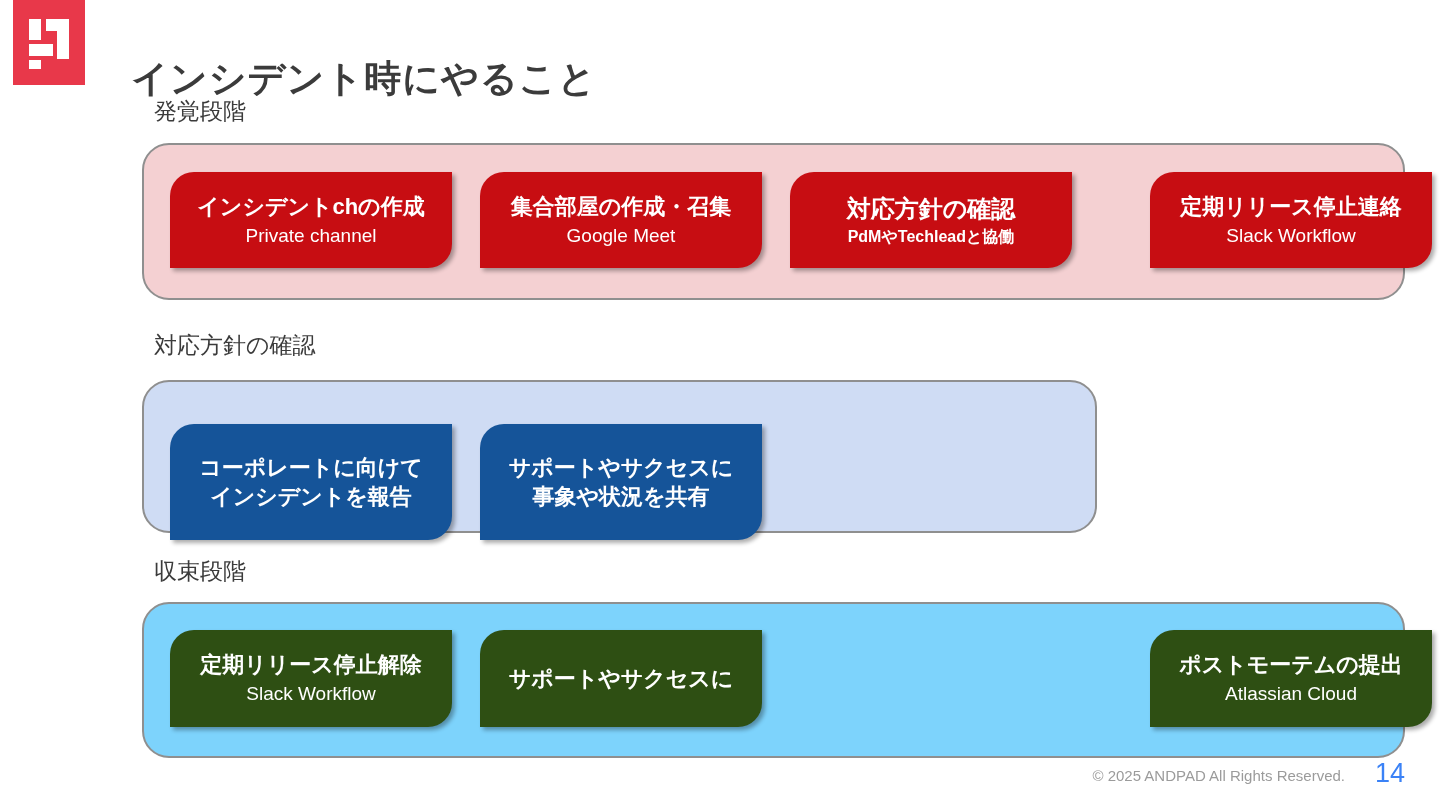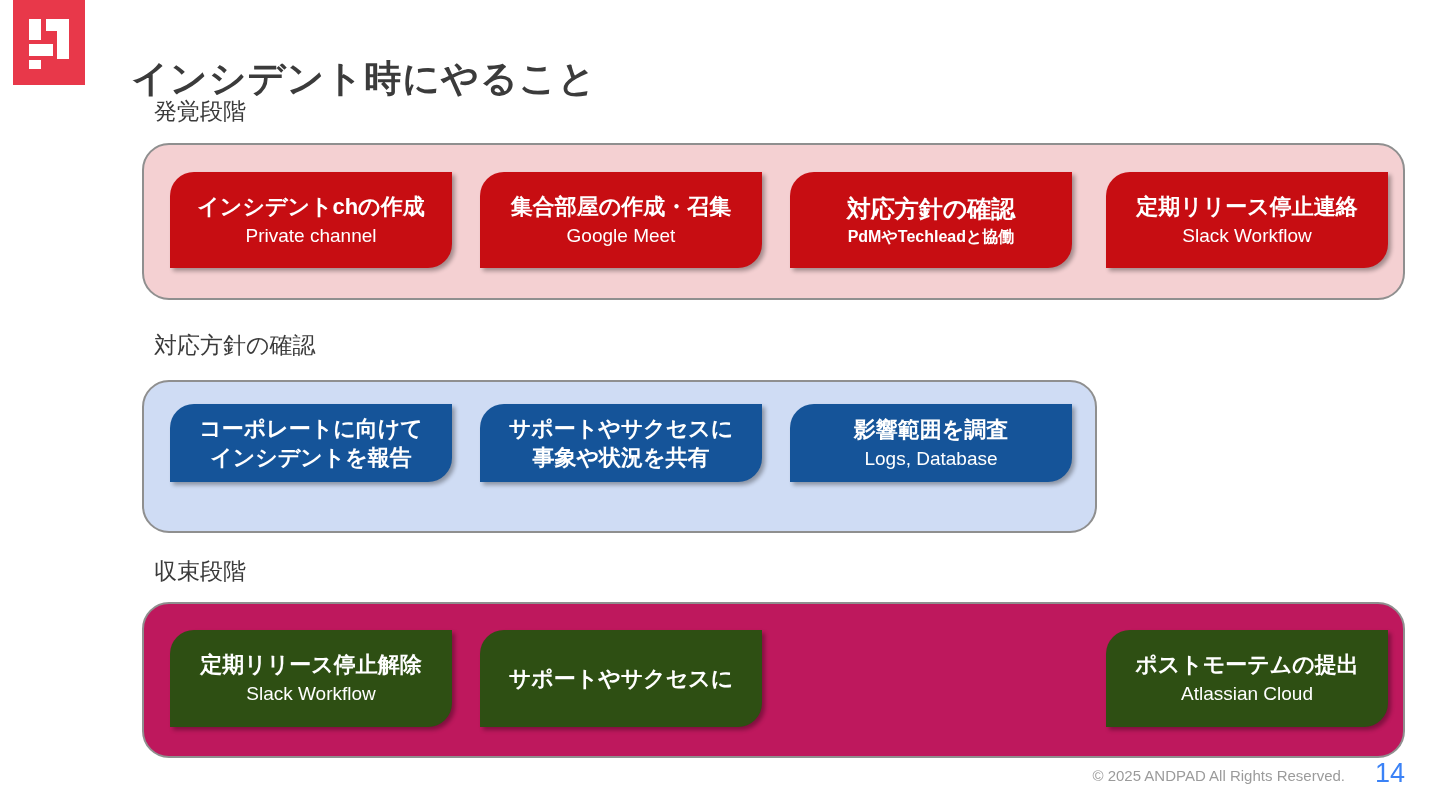--- a/index.html
+++ b/index.html
@@ -25,35 +25,35 @@
   }
   #label-1 { top:96px; }
   #label-2 { top:330px; }
   #label-3 { top:556px; }
   .phase-container {
     position:absolute; left:142px; box-sizing:border-box;
     border:2px solid #8f8f8f; border-radius:27px;
   }
   #container-1 { top:143px; width:1263px; height:157px; background:#f4d0d2; }
   #container-2 { top:380px; width:955px;  height:153px; background:#cfdcf4; }
-  #container-3 { top:602px; width:1263px; height:156px; background:#be185d; }
+  #container-3 { top:602px; width:1263px; height:156px; background:#7dd3fc; }
   .card {
     position:absolute; width:282px; height:96px; top:27px;
     border-radius:24px 0 24px 0;
     color:#ffffff; text-align:center;
     display:flex; flex-direction:column; align-items:center; justify-content:center;
     line-height:1.32;
     box-shadow:3px 3px 4px rgba(0,0,0,0.33);
   }
-  #container-2 .card { top:22px; height:78px; }
+  #container-2 .card { top:42px; height:116px; }
   #container-3 .card { top:26px; height:97px; }
   .card.pos-1 { left:26px; }
   .card.pos-2 { left:336px; }
   .card.pos-3 { left:646px; }
-  .card.pos-4 { left:962px; }
+  .card.pos-4 { left:1006px; }
   .card.red   { background:#c70d12; }
   .card.blue  { background:#155499; }
   .card.green { background:#2e4f13; }
   .card-title { font-size:22px; font-weight:700; white-space:nowrap; }
   .card-title.small { font-size:24px; }
   .card-sub { font-size:19px; font-weight:400; margin-top:2px; white-space:nowrap; }
   .card-sub.jp-big  { font-size:22px; font-weight:700; margin-top:0; }
   .card-sub.jp-small{ font-size:16px; font-weight:700; }
   .card-sub.jp-mid  { font-size:17px; font-weight:700; }
   .copyright {
@@ -103,24 +103,20 @@
 <div class="phase-label" id="label-2">対応方針の確認</div>
 <div class="phase-container" id="container-2">
   <div class="card blue pos-1">
     <div class="card-title">コーポレートに向けて</div>
     <div class="card-sub jp-big">インシデントを報告</div>
   </div>
   <div class="card blue pos-2">
     <div class="card-title">サポートやサクセスに</div>
     <div class="card-sub jp-big">事象や状況を共有</div>
   </div>
-  <div class="card blue pos-3">
-    <div class="card-title">影響範囲を調査</div>
-    <div class="card-sub">Logs, Database</div>
-  </div>
 </div>
 
 <div class="phase-label" id="label-3">収束段階</div>
 <div class="phase-container" id="container-3">
   <div class="card green pos-1">
     <div class="card-title">定期リリース停止解除</div>
     <div class="card-sub">Slack Workflow</div>
   </div>
   <div class="card green pos-2">
     <div class="card-title">サポートやサクセスに</div>

